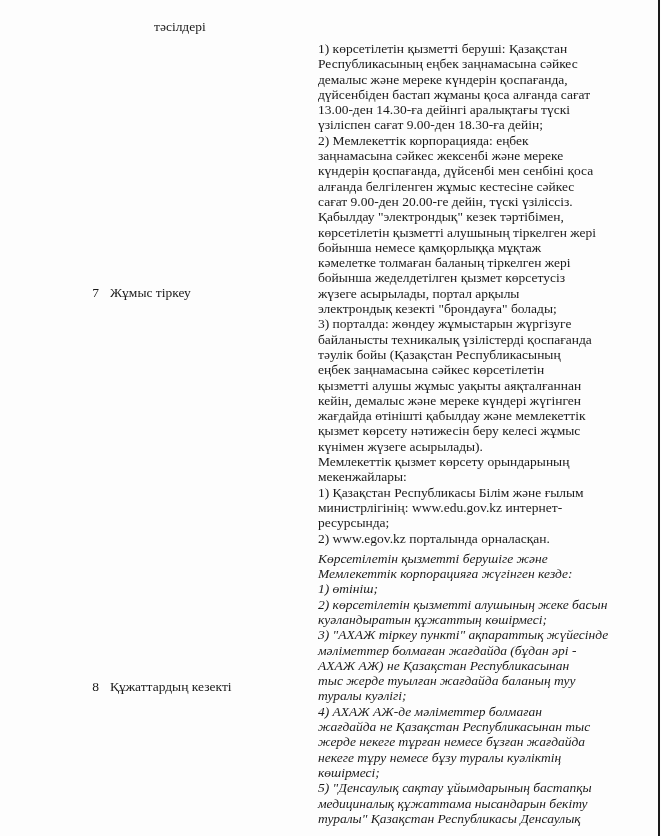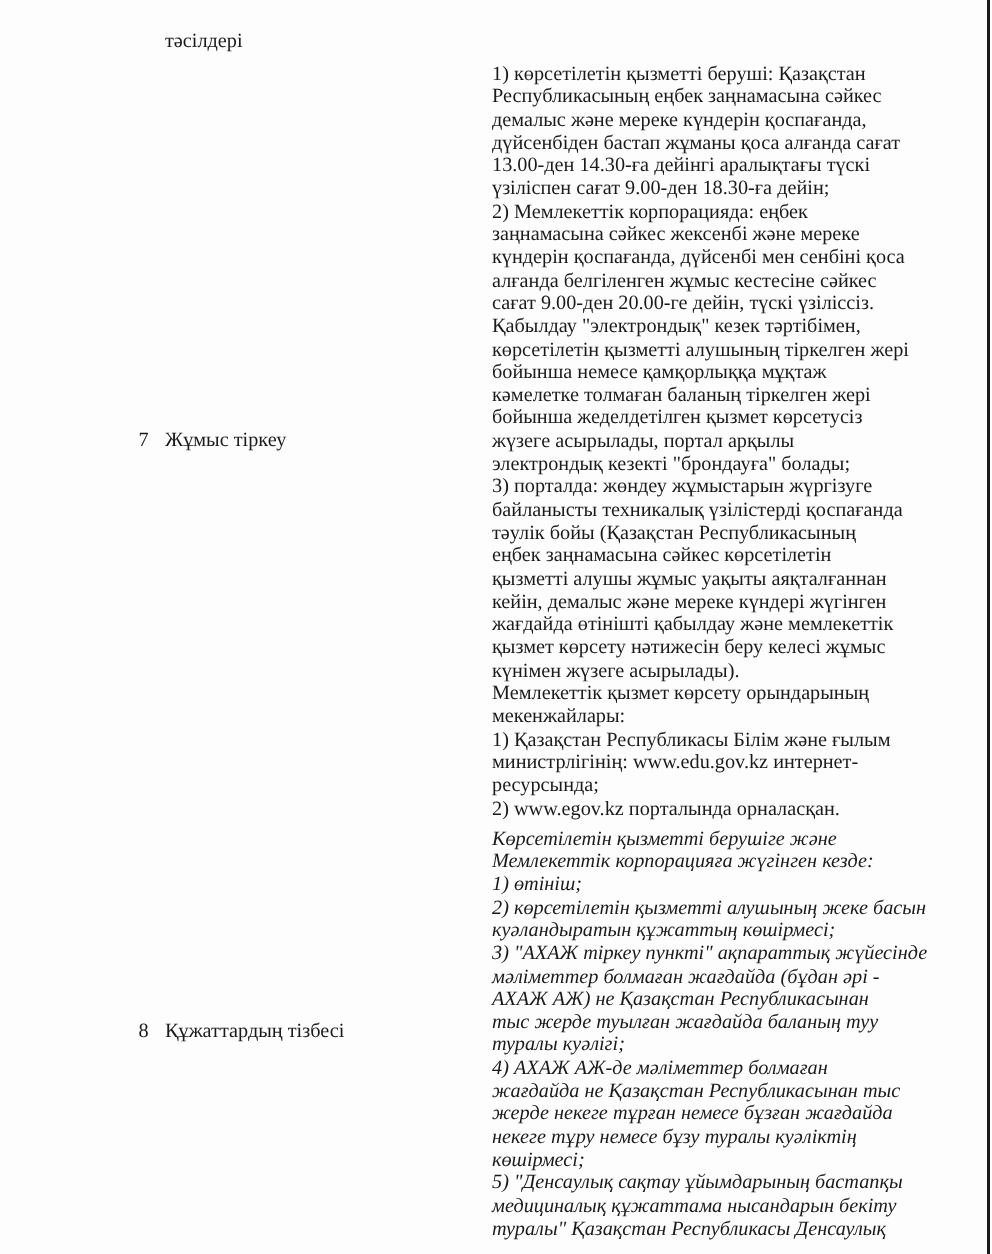--- a/index.html
+++ b/index.html
@@ -40,26 +40,27 @@
   .clabel {
     flex: none;
     width: 200px;
     margin-left: 11px;
     display: flex;
     align-items: center;
   }
   .ccontent {
     flex: none;
     width: 330px;
-    margin-left: 18px;
+    margin-left: 8px;
     white-space: pre-line;
   }
   
   .trow-top {
     height: 38px;
+    gap: 44px;
   }
   .trow-top .clabel {
     align-items: flex-start;
     padding-top: 19px;
   }
   .trow-7 .ccontent {
     padding-top: 3px;
     padding-bottom: 2px;
   }
   .trow-8 .ccontent {
@@ -111,21 +112,21 @@
 Мемлекеттік қызмет көрсету орындарының
 мекенжайлары:
 1) Қазақстан Республикасы Білім және ғылым
 министрлігінің: www.edu.gov.kz интернет-
 ресурсында;
 2) www.egov.kz порталында орналасқан.</div>
   </div>
 
   <div class="trow trow-8">
     <div class="cnum">8</div>
-    <div class="clabel">Құжаттардың тізбесі</div>
+    <div class="clabel">Құжаттардың кезекті</div>
     <div class="ccontent">Көрсетілетін қызметті берушіге және
 Мемлекеттік корпорацияға жүгінген кезде:
 1) өтініш;
 2) көрсетілетін қызметті алушының жеке басын
 куәландыратын құжаттың көшірмесі;
 3) "АХАЖ тіркеу пункті" ақпараттық жүйесінде
 мәліметтер болмаған жағдайда (бұдан әрі -
 АХАЖ АЖ) не Қазақстан Республикасынан
 тыс жерде туылған жағдайда баланың туу
 туралы куәлігі;

